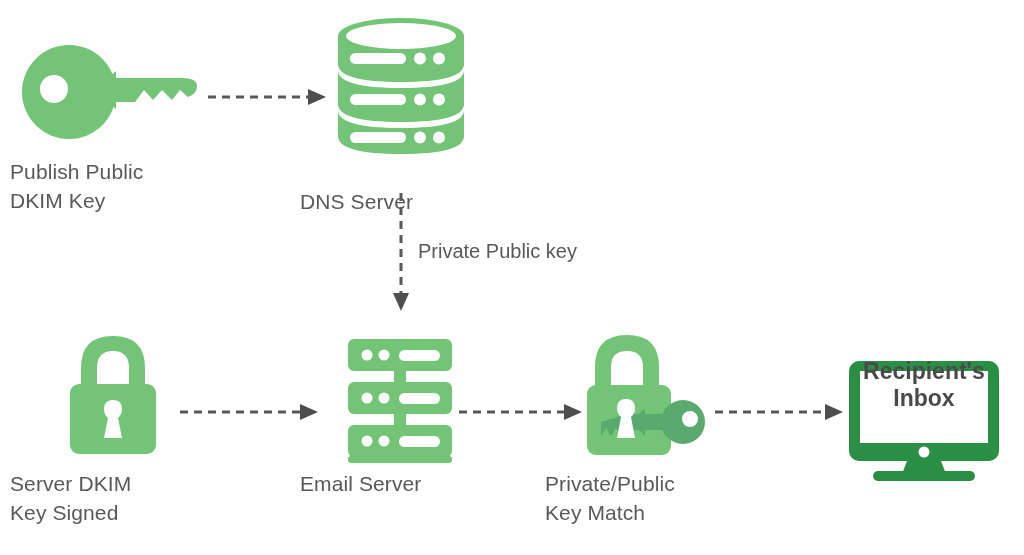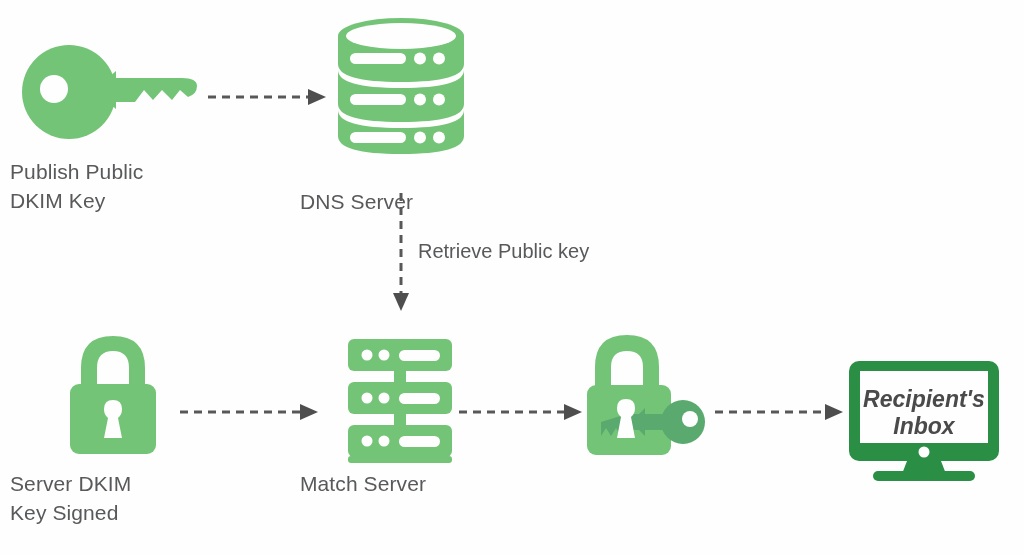--- a/index.html
+++ b/index.html
@@ -136,21 +136,21 @@
 
       <circle cx="19" cy="59" r="5.5" fill="#fefefe"></circle>
       <circle cx="36" cy="59" r="5.5" fill="#fefefe"></circle>
       <rect x="51" y="54" width="41" height="11" rx="5.5" fill="#fefefe"></rect>
 
       <circle cx="19" cy="102" r="5.5" fill="#fefefe"></circle>
       <circle cx="36" cy="102" r="5.5" fill="#fefefe"></circle>
       <rect x="51" y="97" width="41" height="11" rx="5.5" fill="#fefefe"></rect>
     </svg>
   </div>
-  <div class="label" style="left:300px; top:469px; width:200px;">Match Server</div>
+  <div class="label" style="left:300px; top:469px; width:200px;">Email Server</div>
 
   <div class="icon-wrap" style="left:587px; top:333px;">
     <svg width="118" height="122" viewBox="0 0 118 122">
       <g fill="#73c476">
 
         <path d="M8 60 L8 34 Q8 2 40 2 Q72 2 72 34 L72 52
                  Q72 60 64 60 Q56 60 56 52 L56 34
                  Q56 18 40 18 Q24 18 24 34 L24 60 Z"></path>
 
         <rect x="0" y="52" width="84" height="70" rx="9"></rect>
@@ -159,54 +159,56 @@
       <g fill="#5aa96e">
         <circle cx="96" cy="89" r="22"></circle>
         <path d="M40 81 L52 81 L58 75 L58 81 L82 81 L82 97 L58 97 L58 103 L52 97 L40 97
                  L34 103 L29 95 L24 103 L19 95 L14 103 L14 89 Z"></path>
       </g>
       <circle cx="103" cy="86" r="8" fill="#fefefe"></circle>
 
       <path d="M39 66 Q48 66 48 75 Q48 81 44 84 L48 105 L30 105 L34 84 Q30 81 30 75 Q30 66 39 66 Z" fill="#fefefe"></path>
     </svg>
   </div>
+  <div class="label" style="left:545px; top:469px; width:200px;">Private/Public
+Key Match</div>
 
   <div class="icon-wrap" style="left:849px; top:361px;">
     <svg width="150" height="120" viewBox="0 0 150 120">
       <g fill="#2a8f45">
 
         <rect x="0" y="0" width="150" height="100" rx="10"></rect>
 
         <path d="M58 100 L92 100 L97 113 L53 113 Z"></path>
 
         <rect x="24" y="110" width="102" height="10" rx="5"></rect>
       </g>
 
       <rect x="11" y="10" width="128" height="72" fill="#fefefe"></rect>
 
       <circle cx="75" cy="91" r="5.5" fill="#fefefe"></circle>
     </svg>
   </div>
-  <div class="screen-text" style="left:855px; top:386px; width:138px;font-style:italic;">Recipient's
+  <div class="screen-text" style="left:855px; top:358px; width:138px;">Recipient's
 Inbox</div>
 
   <div class="icon-wrap" style="left:208px; top:87px;">
     <svg width="120" height="20" viewBox="0 0 120 20">
       <line x1="0" y1="10" x2="100" y2="10" stroke="#585858" stroke-width="3" stroke-dasharray="8,6"></line>
       <path d="M100 2 L118 10 L100 18 Z" fill="#4e4e4e"></path>
     </svg>
   </div>
 
   <div class="icon-wrap" style="left:391px; top:193px;">
     <svg width="20" height="120" viewBox="0 0 20 120">
       <line x1="10" y1="0" x2="10" y2="100" stroke="#585858" stroke-width="3" stroke-dasharray="8,6"></line>
       <path d="M2 100 L10 118 L18 100 Z" fill="#4e4e4e"></path>
     </svg>
   </div>
-  <div class="edge-label" style="left:418px; top:240px;">Retrieve Public key</div>
+  <div class="edge-label" style="left:418px; top:240px;">Private Public key</div>
 
   <div class="icon-wrap" style="left:180px; top:402px;">
     <svg width="140" height="20" viewBox="0 0 140 20">
       <line x1="0" y1="10" x2="120" y2="10" stroke="#585858" stroke-width="3" stroke-dasharray="8,6"></line>
       <path d="M120 2 L138 10 L120 18 Z" fill="#4e4e4e"></path>
     </svg>
   </div>
 
   <div class="icon-wrap" style="left:459px; top:402px;">
     <svg width="125" height="20" viewBox="0 0 125 20">

